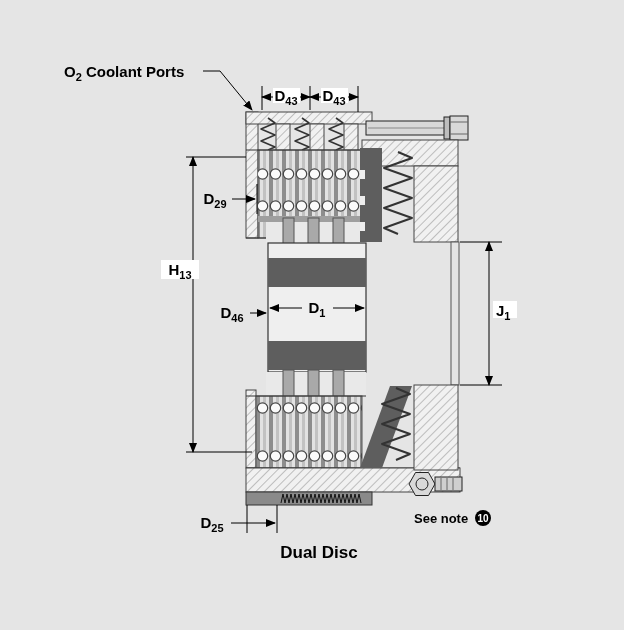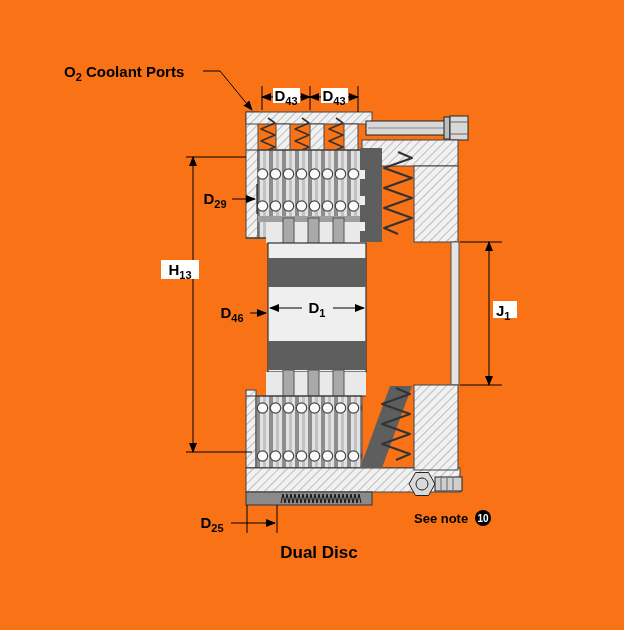--- a/index.html
+++ b/index.html
@@ -1,19 +1,19 @@
 <!DOCTYPE html>
 <html><head>
 <meta charset="utf-8">
 <style>
   html,body { margin:0; padding:0; background:#fff; }
   .canvas {
     position:relative;
     width:624px; height:630px;
-    background:#f97316;
+    background:#e5e5e5;
     font-family:"Liberation Sans", sans-serif;
     overflow:hidden;
   }
   svg { position:absolute; left:0; top:0; }
   text { font-family:"Liberation Sans", sans-serif; fill:#000; }
   .dim   { font-size:15px; font-weight:700; }
   tspan.sub { font-size:11px; font-weight:700; }
   .note  { font-size:13px; font-weight:700; }
   .notenum { font-size:10px; font-weight:700; fill:#fff; }
   .title { font-size:17px; font-weight:700; }

